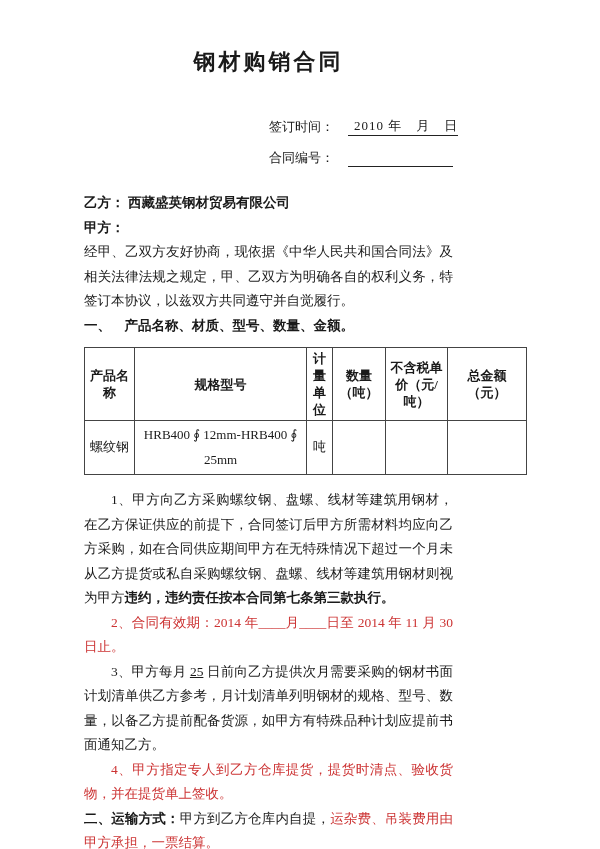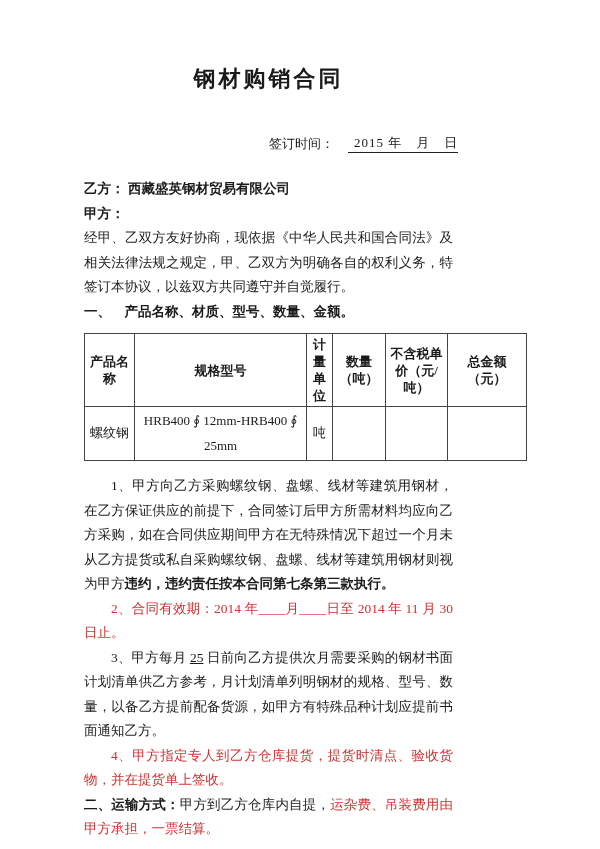--- a/index.html
+++ b/index.html
@@ -1,21 +1,21 @@
 <!DOCTYPE html>
 <html><head>
 <meta charset="utf-8">
 <style>
   html,body { margin:0; padding:0; }
   body {
     width:600px; height:849px; background:#ffffff; overflow:hidden;
     font-family:"Liberation Serif","DejaVu Serif",serif;
     color:#1a1a1a;
   }
-  .page { box-sizing:border-box; width:527px; height:849px; padding:64px 74px 0 84px; }
+  .page { box-sizing:border-box; width:527px; height:849px; padding:47px 74px 0 84px; }
 
   .doc-title {
     text-align:center;
     font-family:"Liberation Sans","DejaVu Sans",sans-serif;
     font-size:22px; font-weight:bold; letter-spacing:3px;
     margin:0;
   }
 
   .meta { margin:34px 0 0 auto; width:184px; font-size:13px; }
   .meta-row { height:31px; display:flex; align-items:center; white-space:nowrap;gap:14px; }
@@ -50,21 +50,25 @@
 </head>
 <body>
 
 <div class="page">
 
   <h1 class="doc-title">钢材购销合同</h1>
 
   <div class="meta">
     <div class="meta-row">
       <span>签订时间：</span>
-      <span class="u-line date">2015 年　月　日</span>
+      <span class="u-line date">2010 年　月　日</span>
+    </div>
+    <div class="meta-row">
+      <span>合同编号：</span>
+      <span class="u-line blank"></span>
     </div>
   </div>
 
   <div class="body-text">
 
     <p class="bold"><span>乙方：</span> <span>西藏盛英钢材贸易有限公司</span></p>
     <p class="bold"><span>甲方：</span></p>
 
     <p>经甲、乙双方友好协商，现依据《中华人民共和国合同法》及相关法律法规之规定，甲、乙双方为明确各自的权利义务，特签订本协议，以兹双方共同遵守并自觉履行。</p>
 

